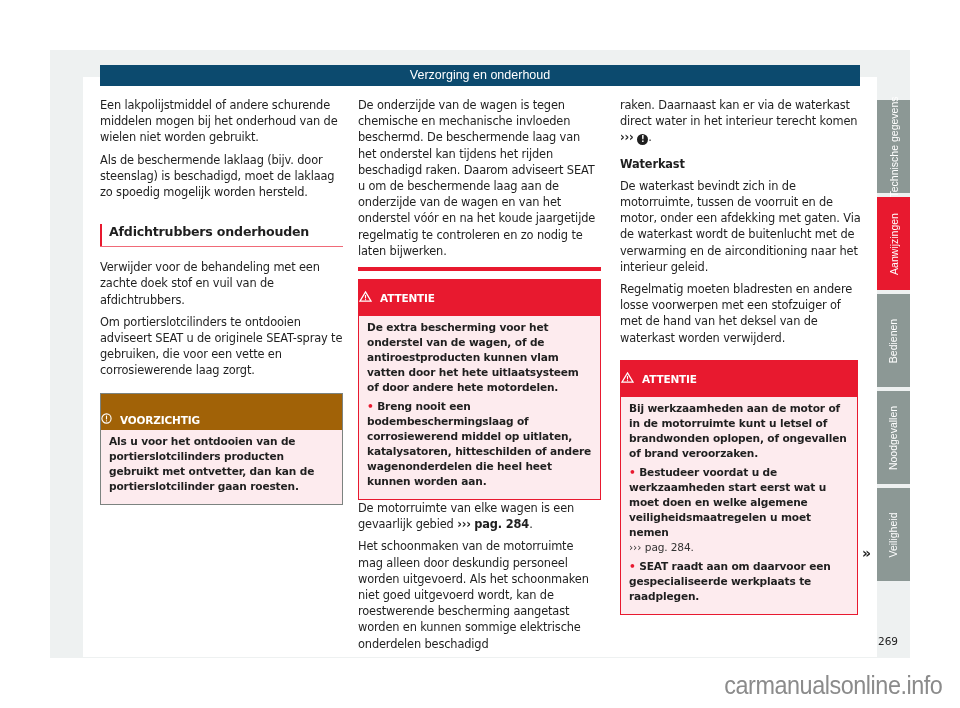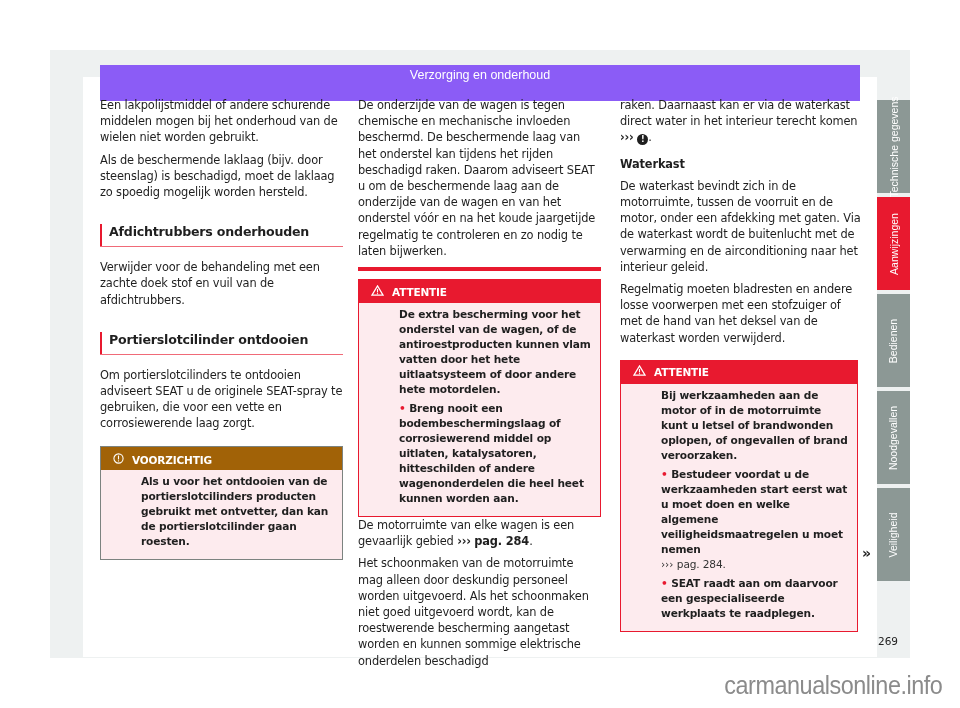--- a/index.html
+++ b/index.html
@@ -1,43 +1,43 @@
 <!DOCTYPE html>
 <html><head>
 <meta charset="utf-8">
 <style>
   * { box-sizing: border-box; margin: 0; padding: 0; }
   html, body { width: 960px; height: 708px; background: #ffffff; overflow: hidden; }
   body { position: relative; font-family: "DejaVu Sans", "Liberation Sans", sans-serif; color: #1f1f1f; }
 
   .outer-panel { position: absolute; left: 50px; top: 50px; width: 860px; height: 608px; background: #eef1f1; }
   .page { position: absolute; left: 83px; top: 77px; width: 794px; height: 580px; background: #ffffff; }
-  .header-bar { position: absolute; left: 100px; top: 65px; width: 760px; height: 36px; background: #8b5cf6;
+  .header-bar { position: absolute; left: 100px; top: 65px; width: 760px; height: 21px; background: #0c4a6e;
     color: #ffffff; font-size: 12.5px; text-align: center; line-height: 21px; font-family: "Liberation Sans", sans-serif; }
 
   .col { position: absolute; top: 97px; font-size: 11.4px; line-height: 16.2px; letter-spacing: -0.15px; }
   .col1 { left: 100px; width: 243px; }
   .col2 { left: 358px; width: 243px; }
   .col3 { left: 620px; width: 246px; }
 
   p { margin-bottom: 6px; }
 
   .section-heading { font-weight: bold; font-size: 12.6px; line-height: 16px; padding-left: 9px; position: relative;
     border-bottom: 1px solid #f06a78; padding-bottom: 6px; margin: 20px 0 12px 0; letter-spacing: -0.2px; }
   .section-heading::before { content: ""; position: absolute; left: 0; top: 0; width: 1.5px; height: 22px; background: #e8192f; }
   .section-heading.first { margin-top: 0; }
 
   .subheading { font-weight: bold; margin-top: 10px; }
 
   .box { margin-top: 10px; border: 1px solid #e8192f; background: #fdebee; }
-  .box-head { height: 23px; line-height: 20px; color: #ffffff; font-weight: bold; font-size: 10.5px; padding-left: 12px; display: flex; align-items: center; gap: 8px; }
+  .box-head { height: 36px; line-height: 20px; color: #ffffff; font-weight: bold; font-size: 10.5px; display: flex; align-items: center; gap: 8px; }
   .box.attention .box-head { background: #e8192f; }
   .box.caution { border-color: #7c8380; }
   .box.caution .box-head { background: #a16207; align-items: flex-end; }
-  .box-body { padding: 4px 8px 6px 8px; font-weight: bold; font-size: 10.6px; line-height: 15px; margin-left: 32px; }
+  .box-body { padding: 4px 8px 6px 8px; font-weight: bold; font-size: 10.6px; line-height: 15px; }
   .box-body p { margin-bottom: 4px; }
   .bullet { color: #e8192f; }
   .link-normal { font-weight: normal; color: #333; }
 
   .red-rule { height: 4px; background: #e8192f; margin-top: 14px; }
 
   .side-tabs { position: absolute; left: 877px; top: 100px; width: 33px; }
   .side-tab { position: absolute; left: 0; width: 33px; background: #8c9895; color: #ffffff; font-size: 10.5px;
     display: flex; align-items: center; justify-content: center; font-family: "Liberation Sans", sans-serif; }
   .side-tab.active { background: #e8192f; }
@@ -57,21 +57,20 @@
 <div class="page"></div>
 <div class="header-bar">Verzorging en onderhoud</div>
 
 <div class="col col1">
   <p>Een lakpolijstmiddel of andere schurende middelen mogen bij het onderhoud van de wielen niet worden gebruikt.</p>
   <p>Als de beschermende laklaag (bijv. door steenslag) is beschadigd, moet de laklaag zo spoedig mogelijk worden hersteld.</p>
 
   <div class="section-heading" style="margin-top:24px;">Afdichtrubbers onderhouden</div>
   <p>Verwijder voor de behandeling met een zachte doek stof en vuil van de afdichtrubbers.</p>
 
-  <div class="section-heading" style="margin-top:24px;">Portierslotcilinder ontdooien</div>
   <p>Om portierslotcilinders te ontdooien adviseert SEAT u de originele SEAT-spray te gebruiken, die voor een vette en corrosiewerende laag zorgt.</p>
 
   <div class="box caution" style="margin-top:14px;">
     <div class="box-head">
       <span>
         <svg width="11" height="11" viewBox="0 0 12 12">
             <circle cx="6" cy="6" r="5" fill="none" stroke="#fff" stroke-width="1.2"></circle>
             <rect x="5.4" y="2.8" width="1.2" height="4.2" fill="#fff"></rect>
             <rect x="5.4" y="8" width="1.2" height="1.2" fill="#fff"></rect>
           </svg>

